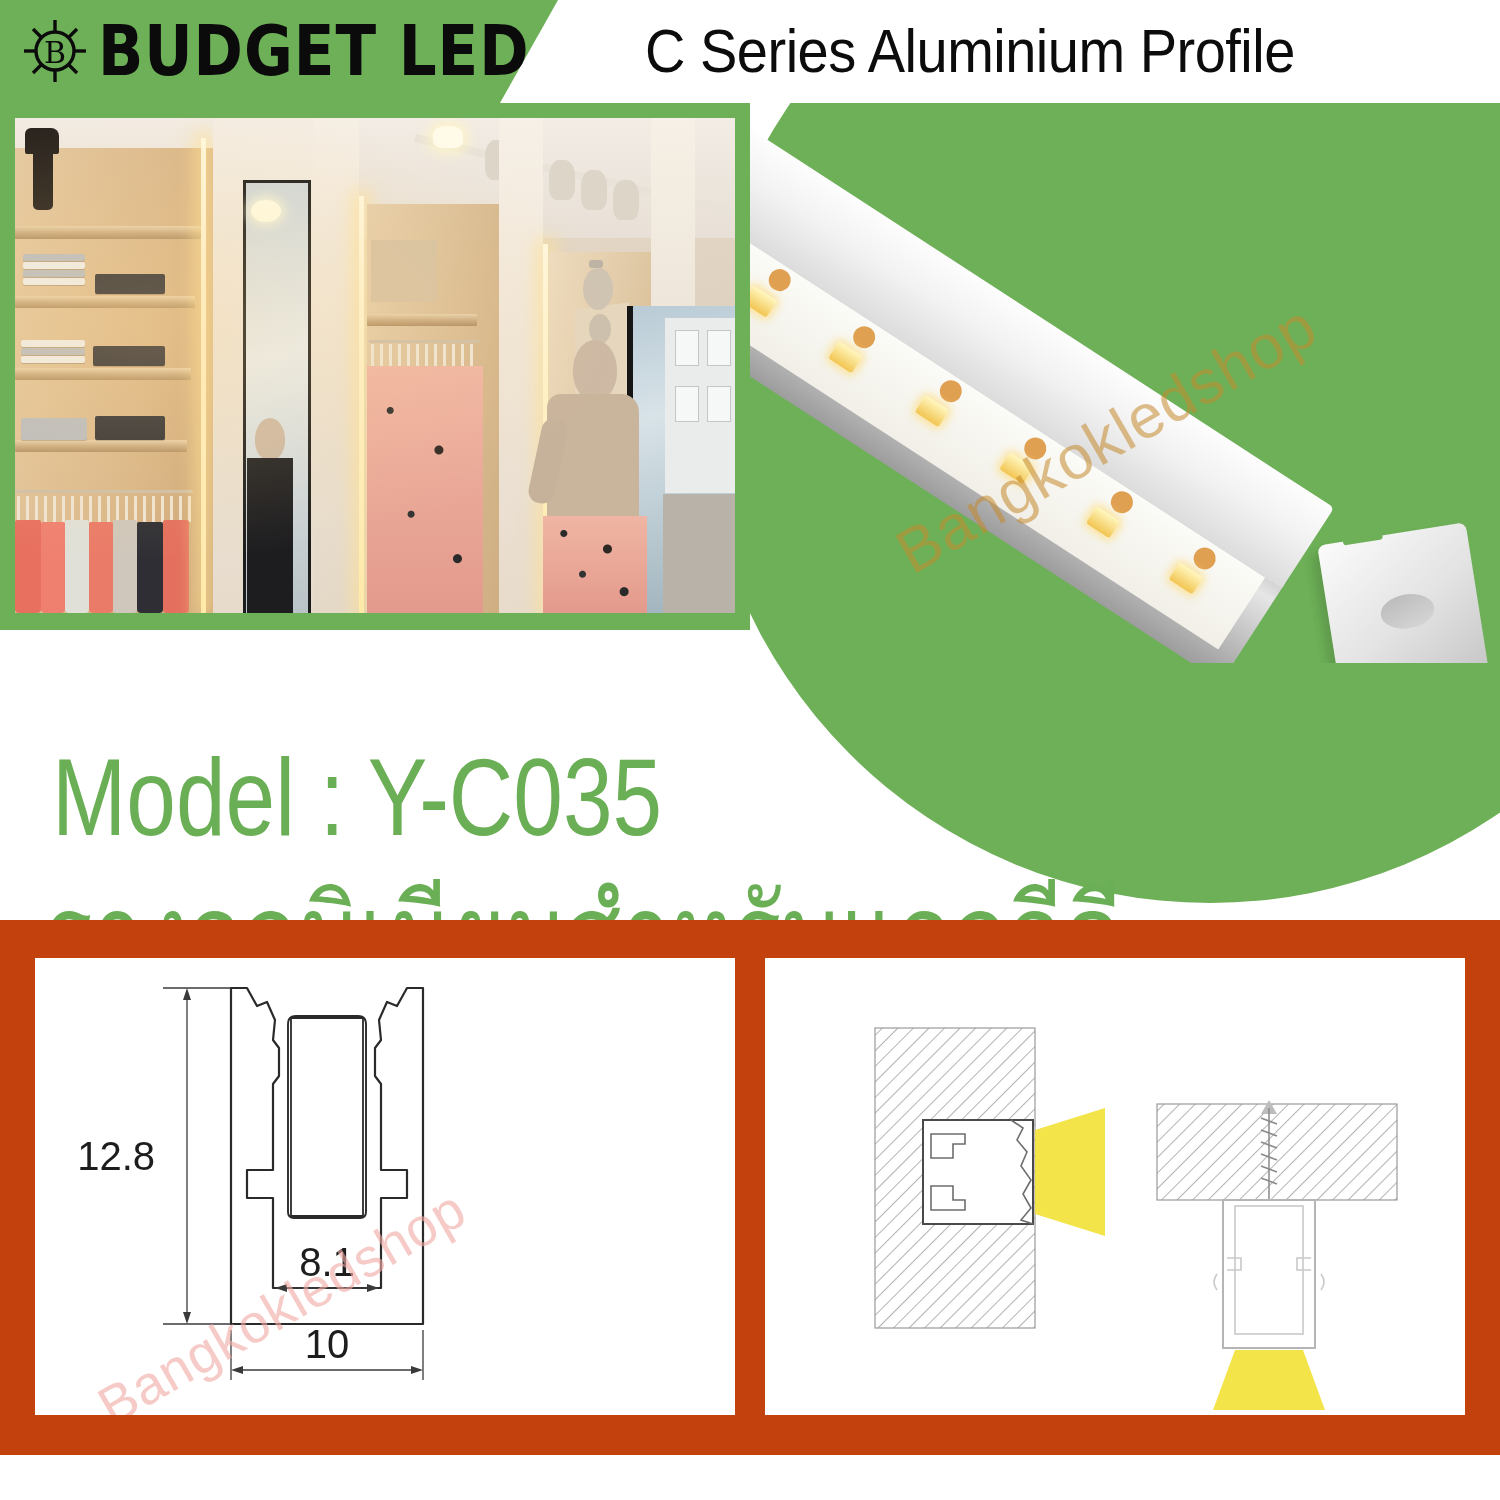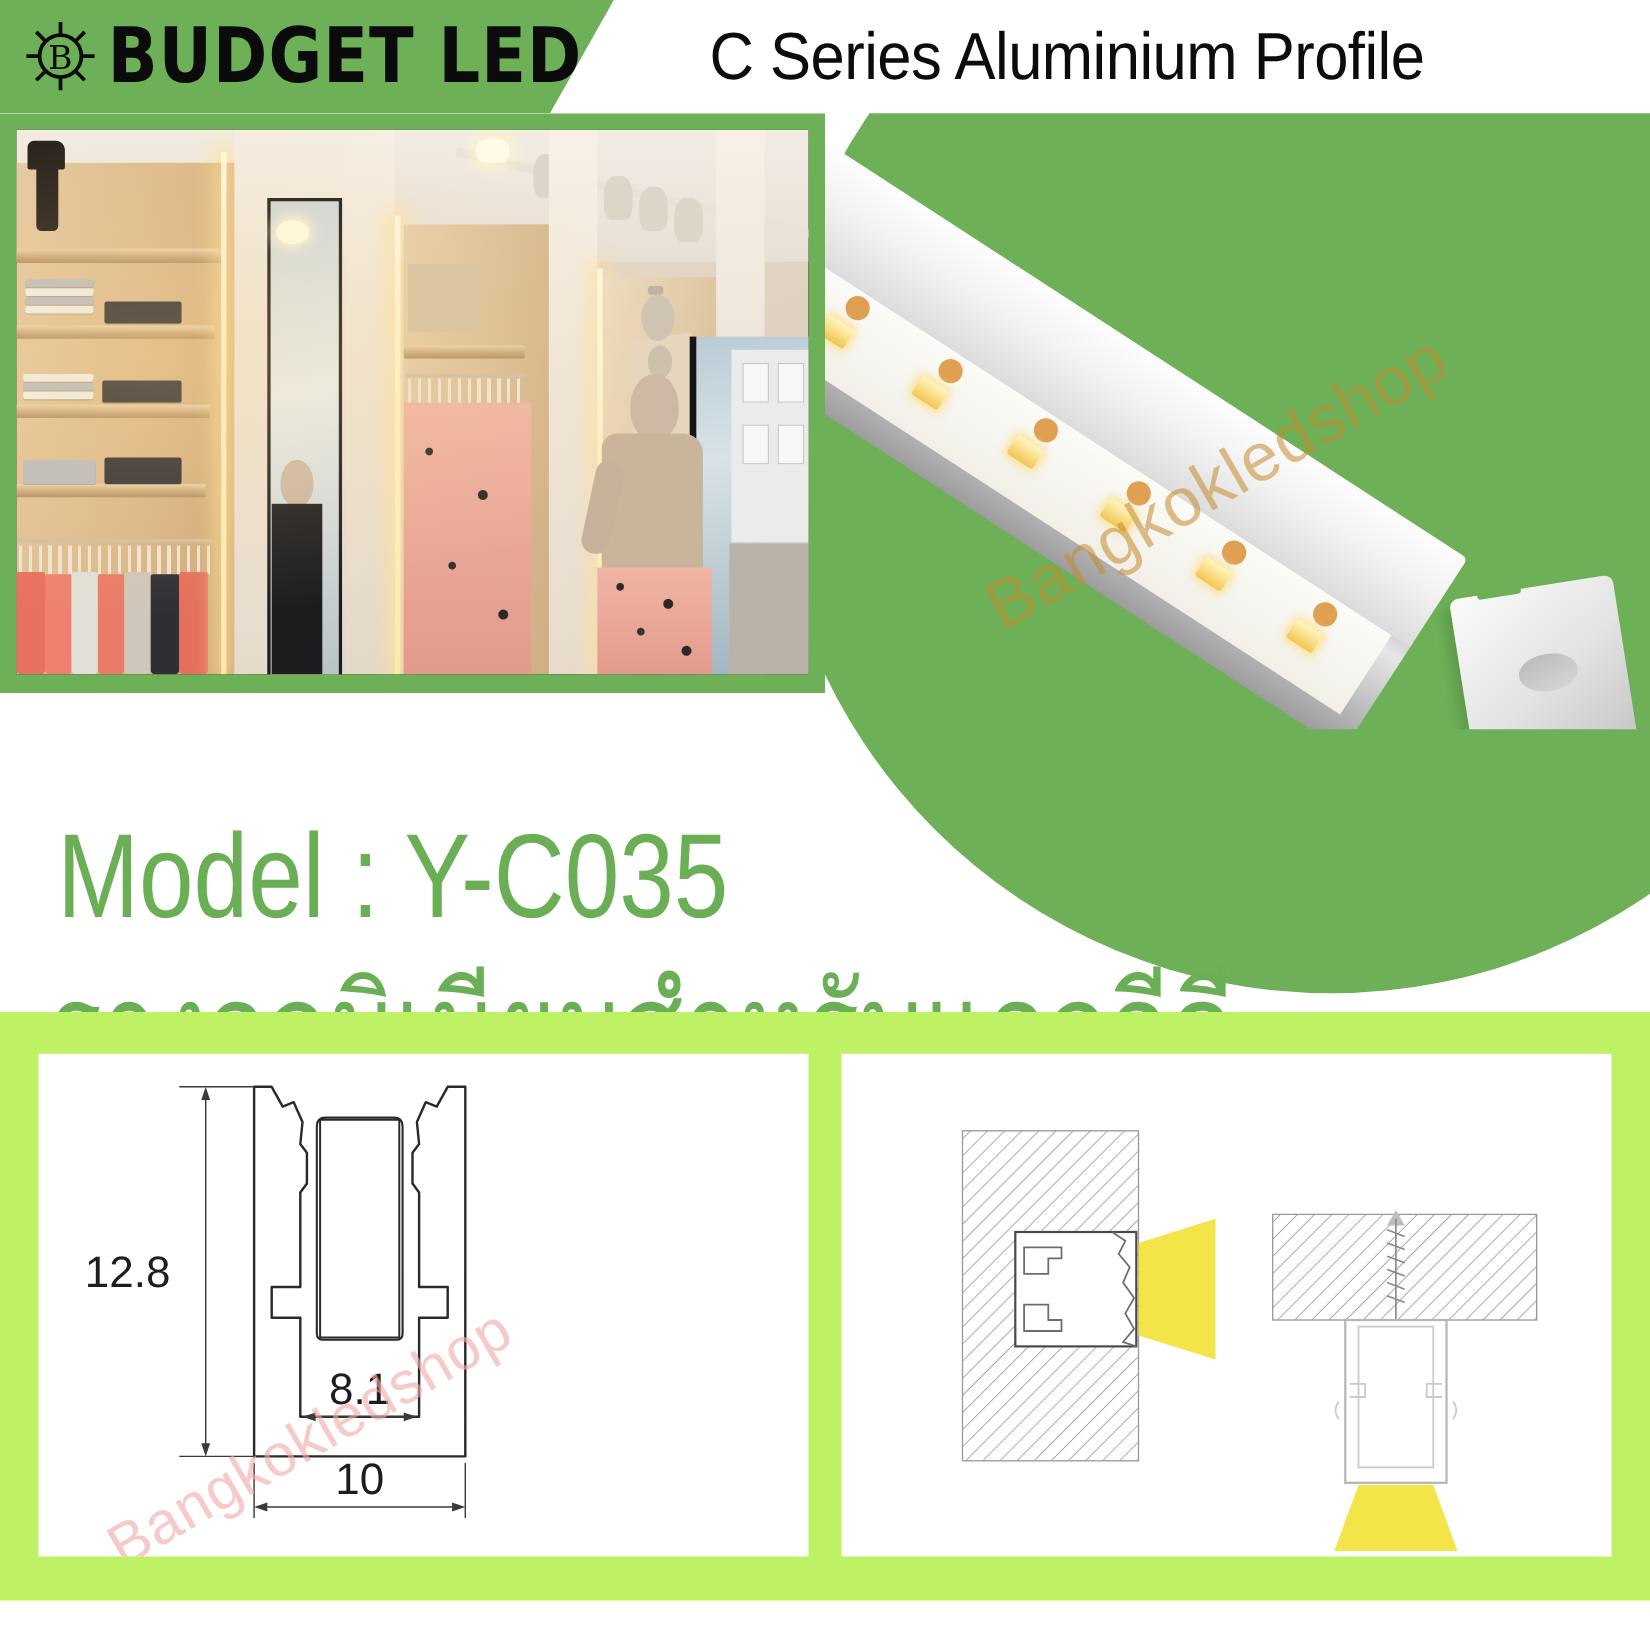--- a/index.html
+++ b/index.html
@@ -112,21 +112,21 @@
     position:absolute;left:52px;top:640px;font-size:92px;line-height:92px;color:#6aaf55;
     white-space:nowrap;transform:scaleY(1.18) scaleX(0.97);transform-origin:left top;
   }
   .thai-line{
     position:absolute;left:44px;top:772px;font-size:92px;line-height:100px;color:#6aaf55;
     white-space:nowrap;font-family:"DejaVu Sans",sans-serif;
     transform:scaleY(1.22) scaleX(0.99);transform-origin:left top;
   }
 
   
-  .bottom-band{position:absolute;left:0;top:920px;width:1500px;height:535px;background:#bef264;}
+  .bottom-band{position:absolute;left:0;top:920px;width:1500px;height:535px;background:#c2410c;}
   .panel{position:absolute;background:#ffffff;overflow:hidden;}
   .panel-left{left:35px;top:38px;width:700px;height:457px;}
   .panel-right{left:765px;top:38px;width:700px;height:457px;}
 
   .wm{
     position:absolute;color:#f0aaa5;opacity:.62;white-space:nowrap;pointer-events:none;
     font-size:54px;font-weight:400;transform:rotate(-30deg);letter-spacing:1px;
   }
   .wm-gold{color:#c58a2e;opacity:.55;}
 

